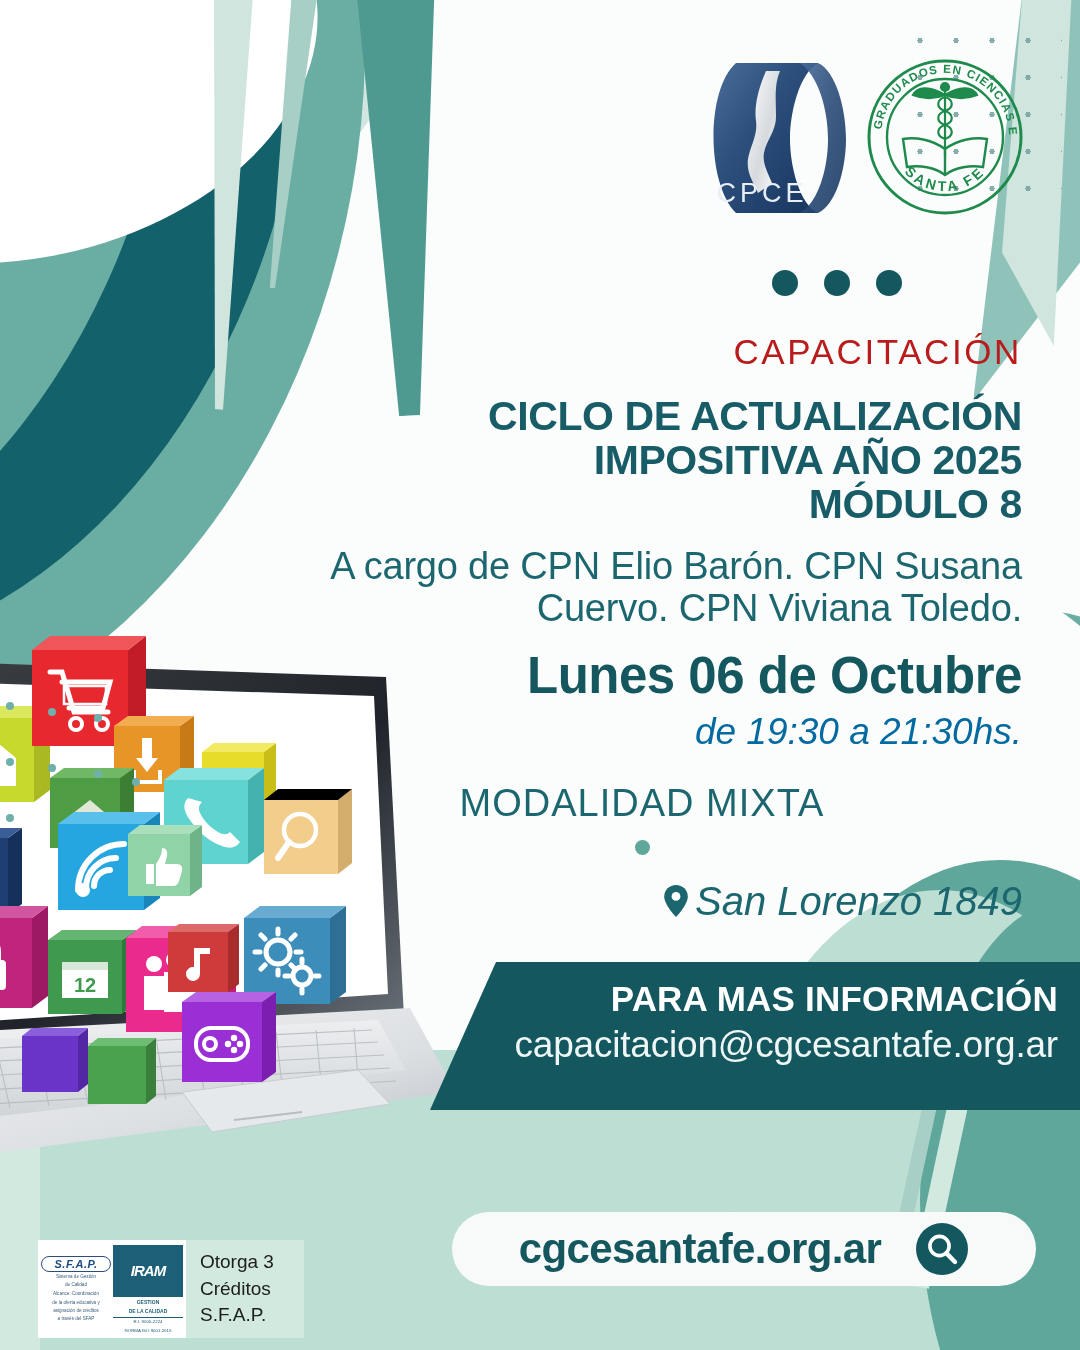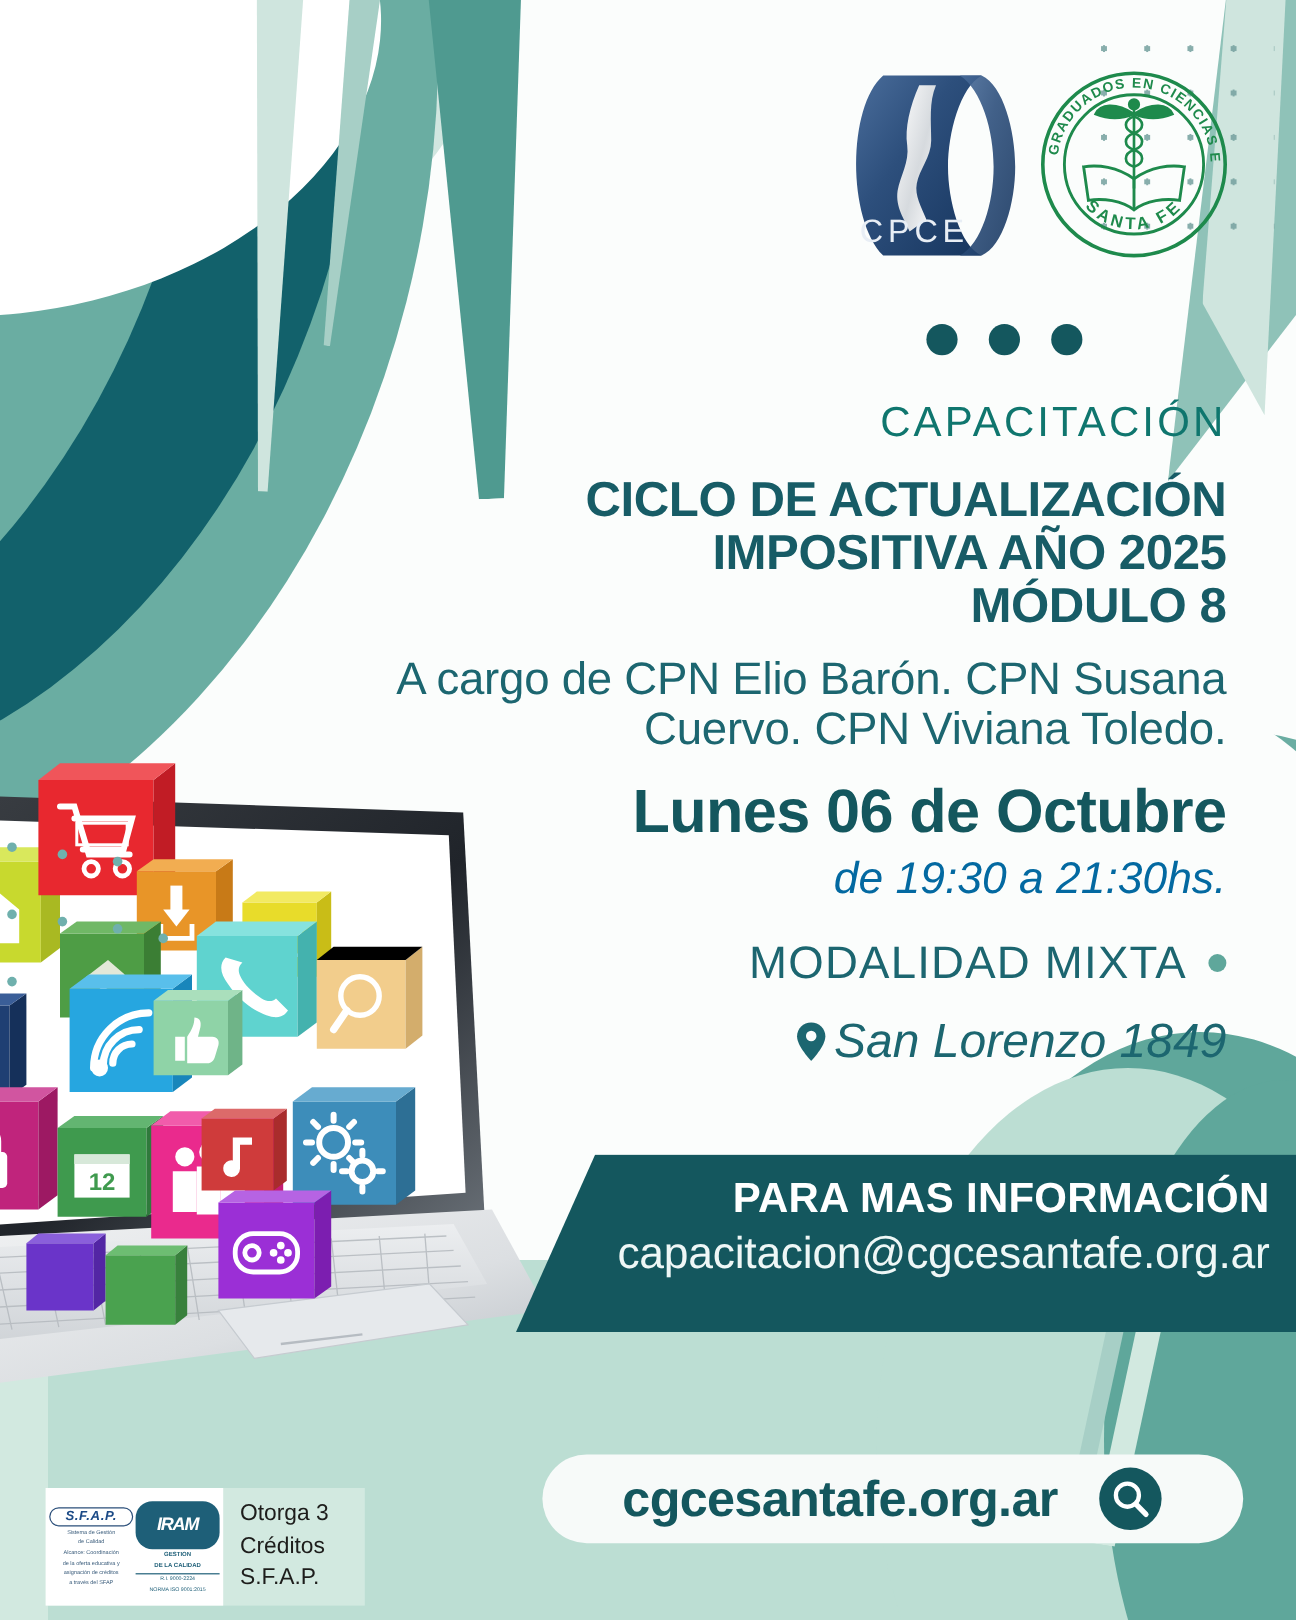--- a/index.html
+++ b/index.html
@@ -143,21 +143,21 @@
   .cpce{position:absolute;left:0;top:0;width:160px;height:165px;}
   .cgce{position:absolute;left:165px;top:2px;width:160px;height:160px;}
 
   
   .dots3{position:absolute;left:772px;top:270px;display:flex;gap:26px;}
   .dots3 i{display:block;width:26px;height:26px;border-radius:50%;background:#14575e;}
 
   
   .content{position:absolute;right:58px;top:334px;width:760px;text-align:right;}
   .kicker{
-    font-size:35px;letter-spacing:2.6px;color:#0f766e;font-weight:400;
+    font-size:35px;letter-spacing:2.6px;color:#b91c1c;font-weight:400;
     line-height:1;margin:0 0 26px 0;
   }
   .title{
     font-size:41px;font-weight:bold;color:#175c66;line-height:1.07;
     letter-spacing:-0.4px;margin:0;
   }
   .title .ln{display:block;white-space:nowrap;}
   .speakers{
     margin-top:18px;font-size:38px;color:#1c6670;
     line-height:1.12;font-weight:400;letter-spacing:-0.2px;
@@ -165,21 +165,21 @@
   .speakers .ln{display:block;white-space:nowrap;}
   .date{
     margin-top:20px;font-size:51px;font-weight:bold;color:#14575e;line-height:1;
     letter-spacing:-0.5px;
   }
   .time{
     margin-top:12px;font-size:37px;font-style:italic;color:#0369a1;line-height:1;
   }
   .modality{
     margin-top:34px;font-size:38px;color:#1c6670;line-height:1;letter-spacing:1px;
-    display:flex;align-items:center;justify-content:flex-end;gap:18px;
+    display:flex;align-items:center;justify-content:flex-end;gap:18px;flex-direction:column;
   }
   .modality .bullet{width:15px;height:15px;border-radius:50%;background:#5fa79b;display:inline-block;}
   .address{
     margin-top:26px;font-size:40px;font-style:italic;color:#1c6670;line-height:1;
     display:flex;align-items:center;justify-content:flex-end;gap:6px;
   }
   .pin{width:26px;height:34px;flex:0 0 auto;}
 
   
   .laptop-wrap{position:absolute;left:-14px;top:622px;width:470px;height:560px;}
@@ -221,23 +221,23 @@
   .sfap-mark{
     border:1.4px solid #2b4f7a;border-radius:14px;padding:1px 2px;
     font-size:11px;font-weight:bold;color:#1b4a86;font-style:italic;
     letter-spacing:.5px;line-height:1.1;
   }
   .micro{font-size:4.6px;color:#3b5d7c;line-height:1.35;margin-top:2px;
          transform:scale(1);}
   .micro.b{margin-top:3px;}
   .iram-col{width:70px;text-align:center;}
   .iram-box{
-    background:#1e5f78;color:#ffffff;height:40px;display:flex;align-items:center;
+    background:#1e5f78;color:#ffffff;height:52px;display:flex;align-items:center;
     justify-content:center;font-size:15px;font-weight:bold;font-style:italic;
-    letter-spacing:-1px;border-radius:14px;
+    letter-spacing:-1px;border-radius:0;
   }
   .iram-cap{font-size:5px;color:#1e5f78;line-height:1.4;margin-top:2px;font-weight:bold;}
   .iram-norm{font-size:4.4px;color:#1e5f78;line-height:1.35;margin-top:2px;border-top:1px solid #1e5f78;padding-top:1px;}
   .credits .txt{
     flex:1;display:flex;flex-direction:column;justify-content:center;
     padding-left:14px;font-size:19px;color:#1d1d1b;line-height:1.42;
   }
 </style>
 </head>
 <body>

